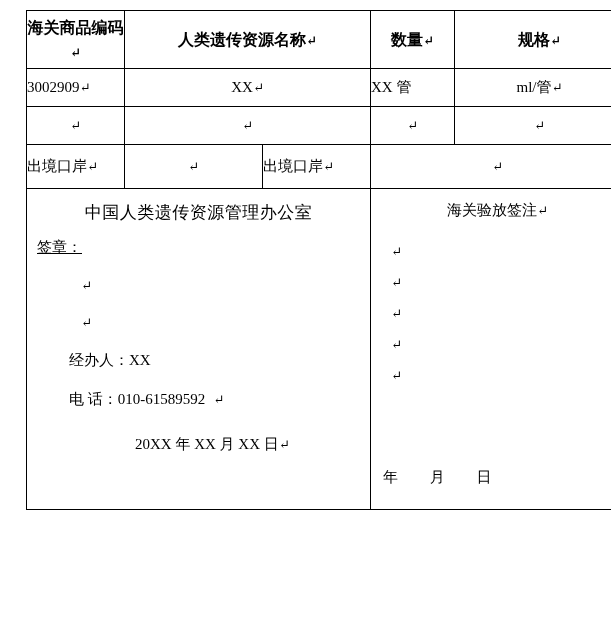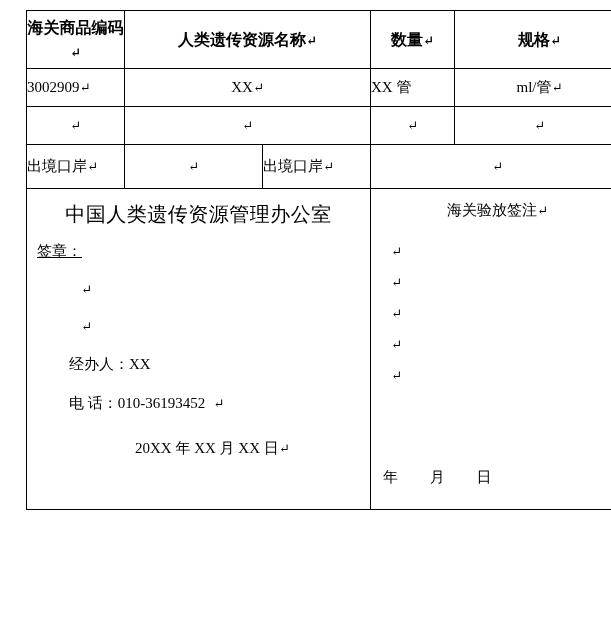--- a/index.html
+++ b/index.html
@@ -68,21 +68,21 @@
     vertical-align: top;
   }
   .left-block {
     position: relative;
     height: 100%;
     font-size: 15px;
   }
   .lb-title {
     text-align: center;
     padding: 12px 0 0 0;
-    font-size: 20px;
+    font-size: 17px;
     letter-spacing: 0.5px;
   }
   .lb-line {
     padding: 14px 0 0 10px;
     text-decoration: underline;
   }
   .lb-blank {
     padding: 20px 0 0 54px;
   }
   .lb-indent1 {
@@ -194,21 +194,21 @@
 
       <tr>
         <td class="bottom-block" colspan="3">
           <div class="left-block">
             <div class="lb-title">中国人类遗传资源管理办公室</div>
             <div class="lb-line">签章：</div>
             <div class="lb-blank"><span class="mark">↵</span></div>
             <div class="lb-blank"><span class="mark">↵</span></div>
             <div class="lb-indent1">经办人：XX</div>
             <div class="lb-indent2">
-              <span>电  话：010-36193452</span><span class="mark" style="margin-left:8px;">↵</span>
+              <span>电  话：010-61589592</span><span class="mark" style="margin-left:8px;">↵</span>
             </div>
             <div class="lb-date">
               <span>20XX 年 XX 月 XX 日</span><span class="mark">↵</span>
             </div>
           </div>
         </td>
         <td class="bottom-block" colspan="2">
           <div class="right-block">
             <div class="rb-title">
               <span>海关验放签注</span><span class="mark">↵</span>

